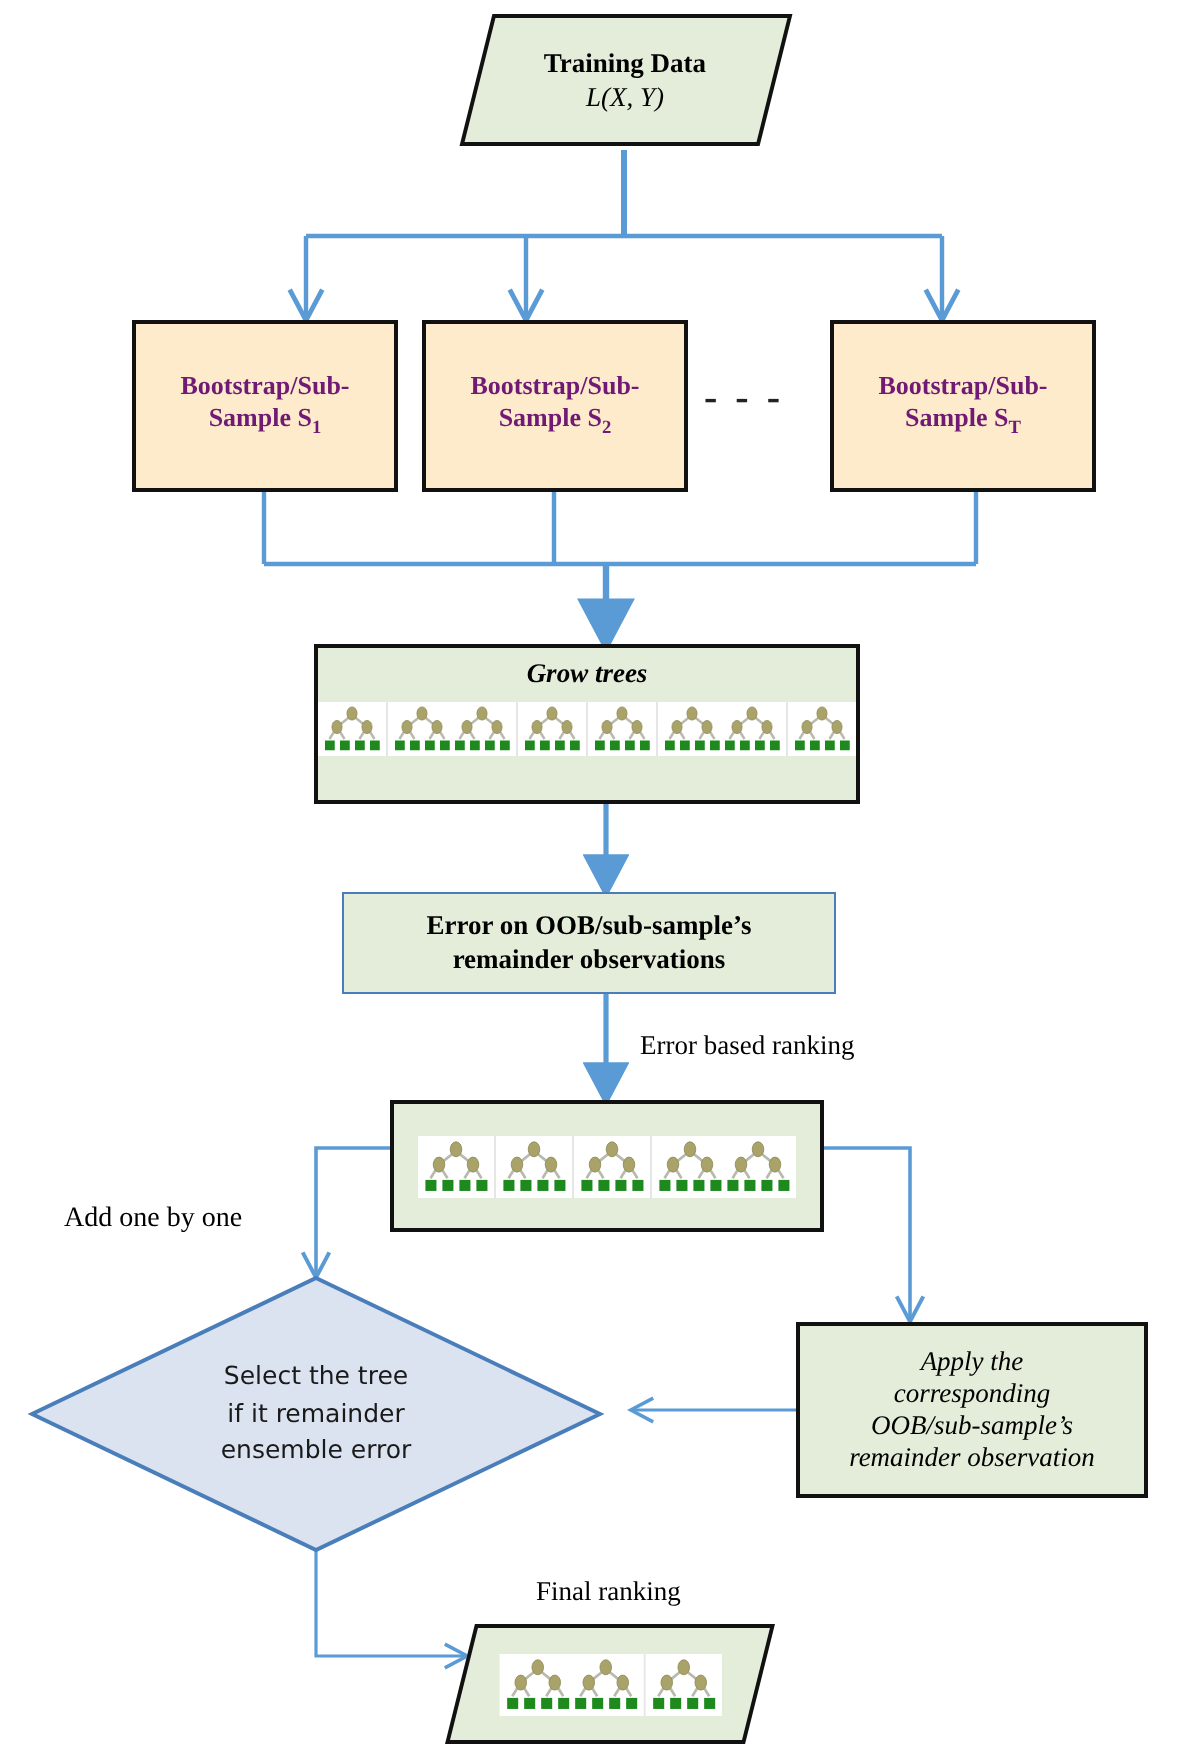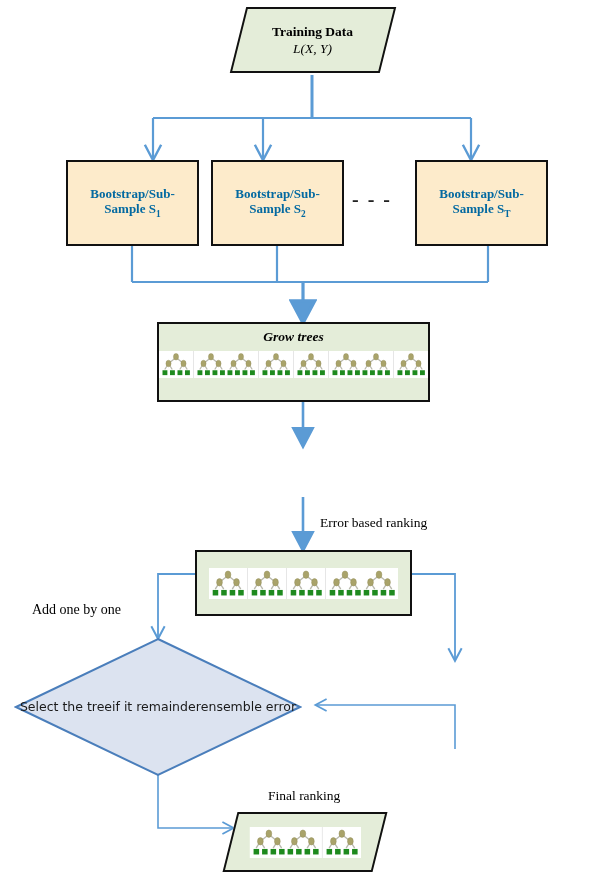--- a/index.html
+++ b/index.html
@@ -61,21 +61,21 @@
     font-style: italic;
   }
   .box-green-blue {
     background: #E4EDD9;
     border: 1.5px solid #4A7EBB;
   }
   .txt-bold {
     font-weight: bold;
     font-size: 13px;
     line-height: 1.22;
-    color: #0369a1;
+    color: #701a75;
   }
   .txt-reg {
     font-weight: normal;
     font-size: 13.5px;
     line-height: 1.2;
     color: #000000;
   }
   .txt-title {
     font-weight: bold;
     font-size: 13.5px;
@@ -91,21 +91,21 @@
   .diamond-wrap {
     position: absolute;
   }
   .diamond-text {
     position: absolute;
     left: 0;
     top: 0;
     width: 100%;
     height: 100%;
     display: flex;
-    flex-direction: row;
+    flex-direction: column;
     align-items: center;
     justify-content: center;
     font-family: "DejaVu Sans", sans-serif;
     font-size: 12.5px;
     line-height: 1.5;
     color: #1a1a1a;
     text-align: center;
     pointer-events: none;
   }
   
@@ -409,20 +409,24 @@
                 <rect x="12" y="24" width="6.5" height="6.5"></rect>
                 <rect x="22" y="24" width="6.5" height="6.5"></rect>
                 <rect x="32" y="24" width="6.5" height="6.5"></rect>
               </g>
             </svg>
           </span>
         </span>
       </div>
   </div>
 
+  <div class="node box-green-blue" style="left:171px; top:446px; width:247px; height:51px;">
+    <div class="txt-title">Error on OOB/sub-sample’s</div>
+    <div class="txt-title">remainder observations</div>
+  </div>
 
   <div class="label-text" style="left:320px; top:515px; font-size:13.5px;">Error based ranking</div>
 
   <div class="node box-green-black" style="left:195px; top:550px; width:217px; height:66px;">
     <div class="tree-strip" id="ranked-trees-strip">
         <span class="tree-group">
           <span>
             <svg class="treeicon" xmlns="http://www.w3.org/2000/svg" width="34" height="30" viewBox="0 0 40 34">
               <g stroke="#b9b9ad" stroke-width="1.6" fill="none">
                 <path d="M20,7 L10,15"></path>
@@ -553,20 +557,26 @@
     <svg width="288" height="140" viewBox="0 0 288 140">
       <polygon points="144,2 286,70 144,138 2,70" fill="#DCE3F0" stroke="#4A7EBB" stroke-width="2"></polygon>
     </svg>
     <div class="diamond-text">
       <div>Select the tree</div>
       <div>if it remainder</div>
       <div>ensemble error</div>
     </div>
   </div>
 
+  <div class="node box-green-black" style="left:398px; top:661px; width:176px; height:88px;">
+    <div class="txt-reg">Apply the</div>
+    <div class="txt-reg">corresponding</div>
+    <div class="txt-reg">OOB/sub-sample’s</div>
+    <div class="txt-reg">remainder observation</div>
+  </div>
 
   <div class="label-text" style="left:268px; top:788px; font-size:13.5px;">Final ranking</div>
 
   <div class="node para para-final" style="left:230px; top:812px; width:150px; height:60px;">
     <div class="inner">
       <div class="tree-strip" id="final-ensemble-strip">
           <span class="tree-group">
             <span>
               <svg class="treeicon" xmlns="http://www.w3.org/2000/svg" width="34" height="30" viewBox="0 0 40 34">
                 <g stroke="#b9b9ad" stroke-width="1.6" fill="none">

